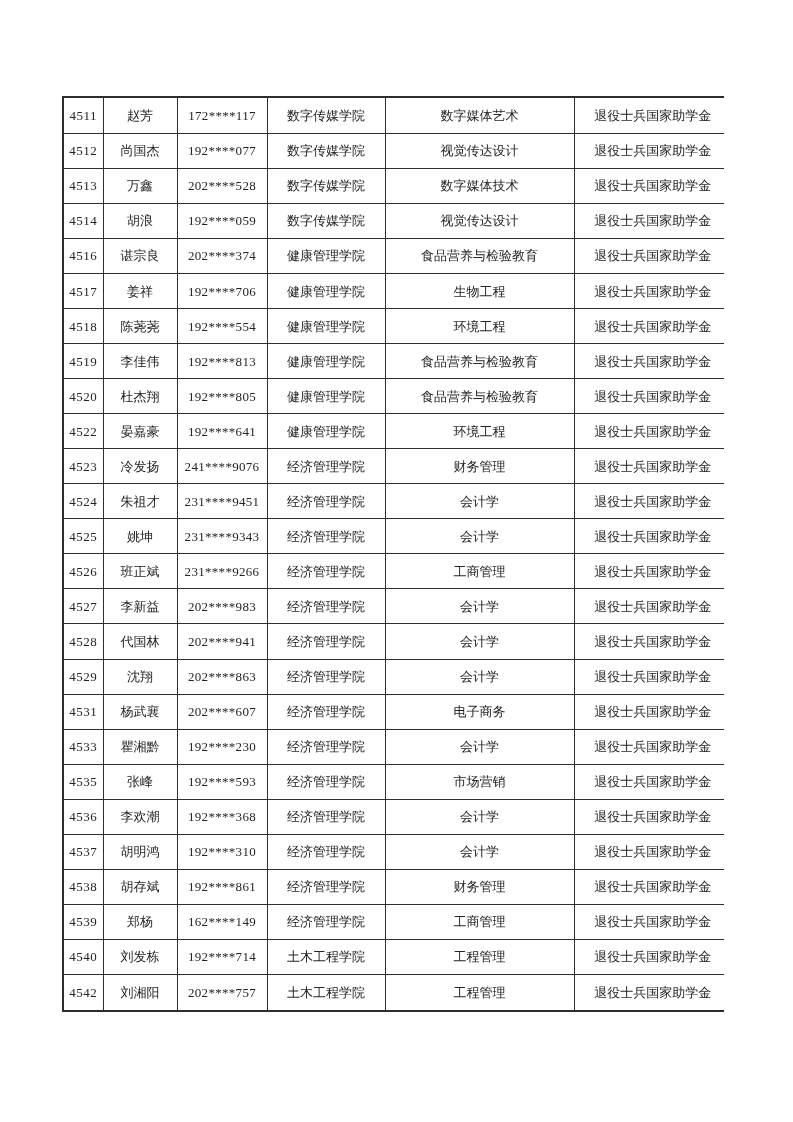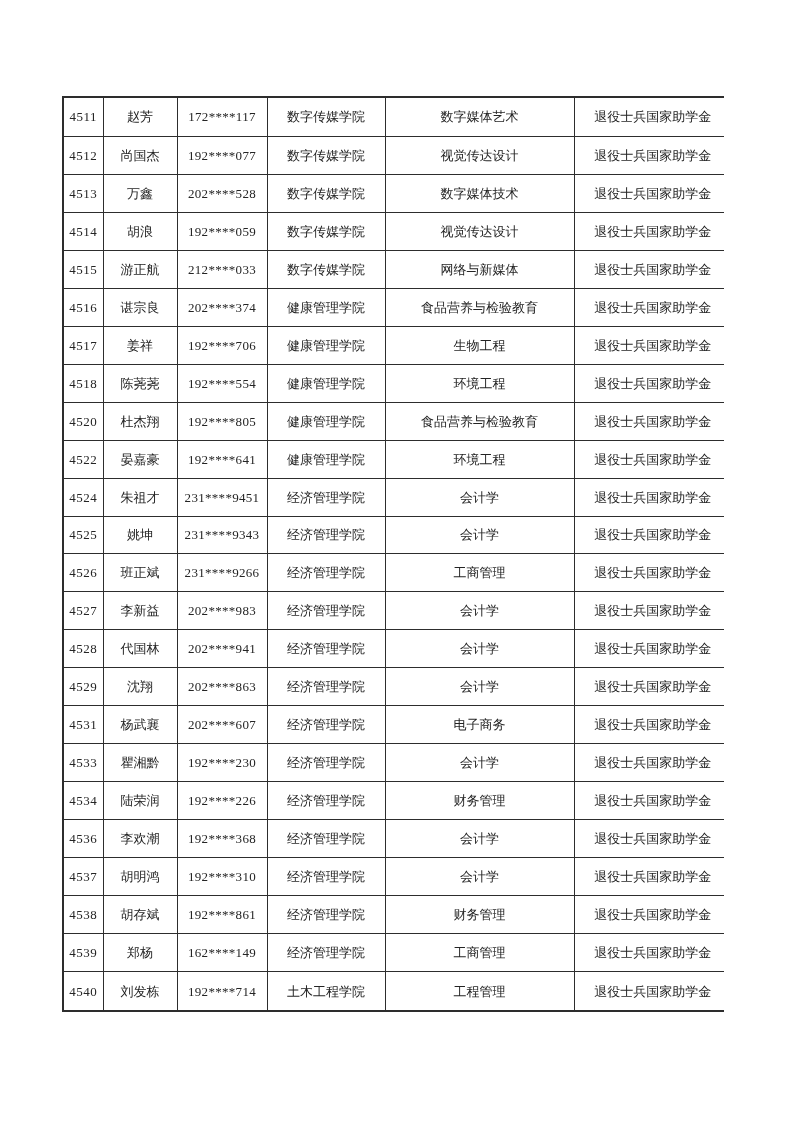--- a/index.html
+++ b/index.html
@@ -82,28 +82,20 @@
 
   <tr>
     <td class="c-no">4514</td>
     <td class="c-name">胡浪</td>
     <td class="c-sid">192****059</td>
     <td class="c-college">数字传媒学院</td>
     <td class="c-major">视觉传达设计</td>
     <td class="c-award">退役士兵国家助学金</td>
   </tr>
 
-  <tr>
-    <td class="c-no">4515</td>
-    <td class="c-name">游正航</td>
-    <td class="c-sid">212****033</td>
-    <td class="c-college">数字传媒学院</td>
-    <td class="c-major">网络与新媒体</td>
-    <td class="c-award">退役士兵国家助学金</td>
-  </tr>
 
   <tr>
     <td class="c-no">4516</td>
     <td class="c-name">谌宗良</td>
     <td class="c-sid">202****374</td>
     <td class="c-college">健康管理学院</td>
     <td class="c-major">食品营养与检验教育</td>
     <td class="c-award">退役士兵国家助学金</td>
   </tr>
 
@@ -118,40 +110,56 @@
 
   <tr>
     <td class="c-no">4518</td>
     <td class="c-name">陈荛荛</td>
     <td class="c-sid">192****554</td>
     <td class="c-college">健康管理学院</td>
     <td class="c-major">环境工程</td>
     <td class="c-award">退役士兵国家助学金</td>
   </tr>
 
+  <tr>
+    <td class="c-no">4519</td>
+    <td class="c-name">李佳伟</td>
+    <td class="c-sid">192****813</td>
+    <td class="c-college">健康管理学院</td>
+    <td class="c-major">食品营养与检验教育</td>
+    <td class="c-award">退役士兵国家助学金</td>
+  </tr>
 
   <tr>
     <td class="c-no">4520</td>
     <td class="c-name">杜杰翔</td>
     <td class="c-sid">192****805</td>
     <td class="c-college">健康管理学院</td>
     <td class="c-major">食品营养与检验教育</td>
     <td class="c-award">退役士兵国家助学金</td>
   </tr>
 
 
   <tr>
     <td class="c-no">4522</td>
     <td class="c-name">晏嘉豪</td>
     <td class="c-sid">192****641</td>
     <td class="c-college">健康管理学院</td>
     <td class="c-major">环境工程</td>
     <td class="c-award">退役士兵国家助学金</td>
   </tr>
 
+  <tr>
+    <td class="c-no">4523</td>
+    <td class="c-name">冷发扬</td>
+    <td class="c-sid">241****9076</td>
+    <td class="c-college">经济管理学院</td>
+    <td class="c-major">财务管理</td>
+    <td class="c-award">退役士兵国家助学金</td>
+  </tr>
 
   <tr>
     <td class="c-no">4524</td>
     <td class="c-name">朱祖才</td>
     <td class="c-sid">231****9451</td>
     <td class="c-college">经济管理学院</td>
     <td class="c-major">会计学</td>
     <td class="c-award">退役士兵国家助学金</td>
   </tr>
 
@@ -213,29 +221,29 @@
 
   <tr>
     <td class="c-no">4533</td>
     <td class="c-name">瞿湘黔</td>
     <td class="c-sid">192****230</td>
     <td class="c-college">经济管理学院</td>
     <td class="c-major">会计学</td>
     <td class="c-award">退役士兵国家助学金</td>
   </tr>
 
-  <tr>
-    <td class="c-no">4534</td>
-    <td class="c-name">陆荣润</td>
-    <td class="c-sid">192****226</td>
-    <td class="c-college">经济管理学院</td>
-    <td class="c-major">财务管理</td>
-    <td class="c-award">退役士兵国家助学金</td>
-  </tr>
-
+
+  <tr>
+    <td class="c-no">4535</td>
+    <td class="c-name">张峰</td>
+    <td class="c-sid">192****593</td>
+    <td class="c-college">经济管理学院</td>
+    <td class="c-major">市场营销</td>
+    <td class="c-award">退役士兵国家助学金</td>
+  </tr>
 
   <tr>
     <td class="c-no">4536</td>
     <td class="c-name">李欢潮</td>
     <td class="c-sid">192****368</td>
     <td class="c-college">经济管理学院</td>
     <td class="c-major">会计学</td>
     <td class="c-award">退役士兵国家助学金</td>
   </tr>
 
@@ -269,15 +277,23 @@
   <tr>
     <td class="c-no">4540</td>
     <td class="c-name">刘发栋</td>
     <td class="c-sid">192****714</td>
     <td class="c-college">土木工程学院</td>
     <td class="c-major">工程管理</td>
     <td class="c-award">退役士兵国家助学金</td>
   </tr>
 
 
+  <tr>
+    <td class="c-no">4542</td>
+    <td class="c-name">刘湘阳</td>
+    <td class="c-sid">202****757</td>
+    <td class="c-college">土木工程学院</td>
+    <td class="c-major">工程管理</td>
+    <td class="c-award">退役士兵国家助学金</td>
+  </tr>
 </tbody>
   </table>
 </div>
 
 </body></html>

